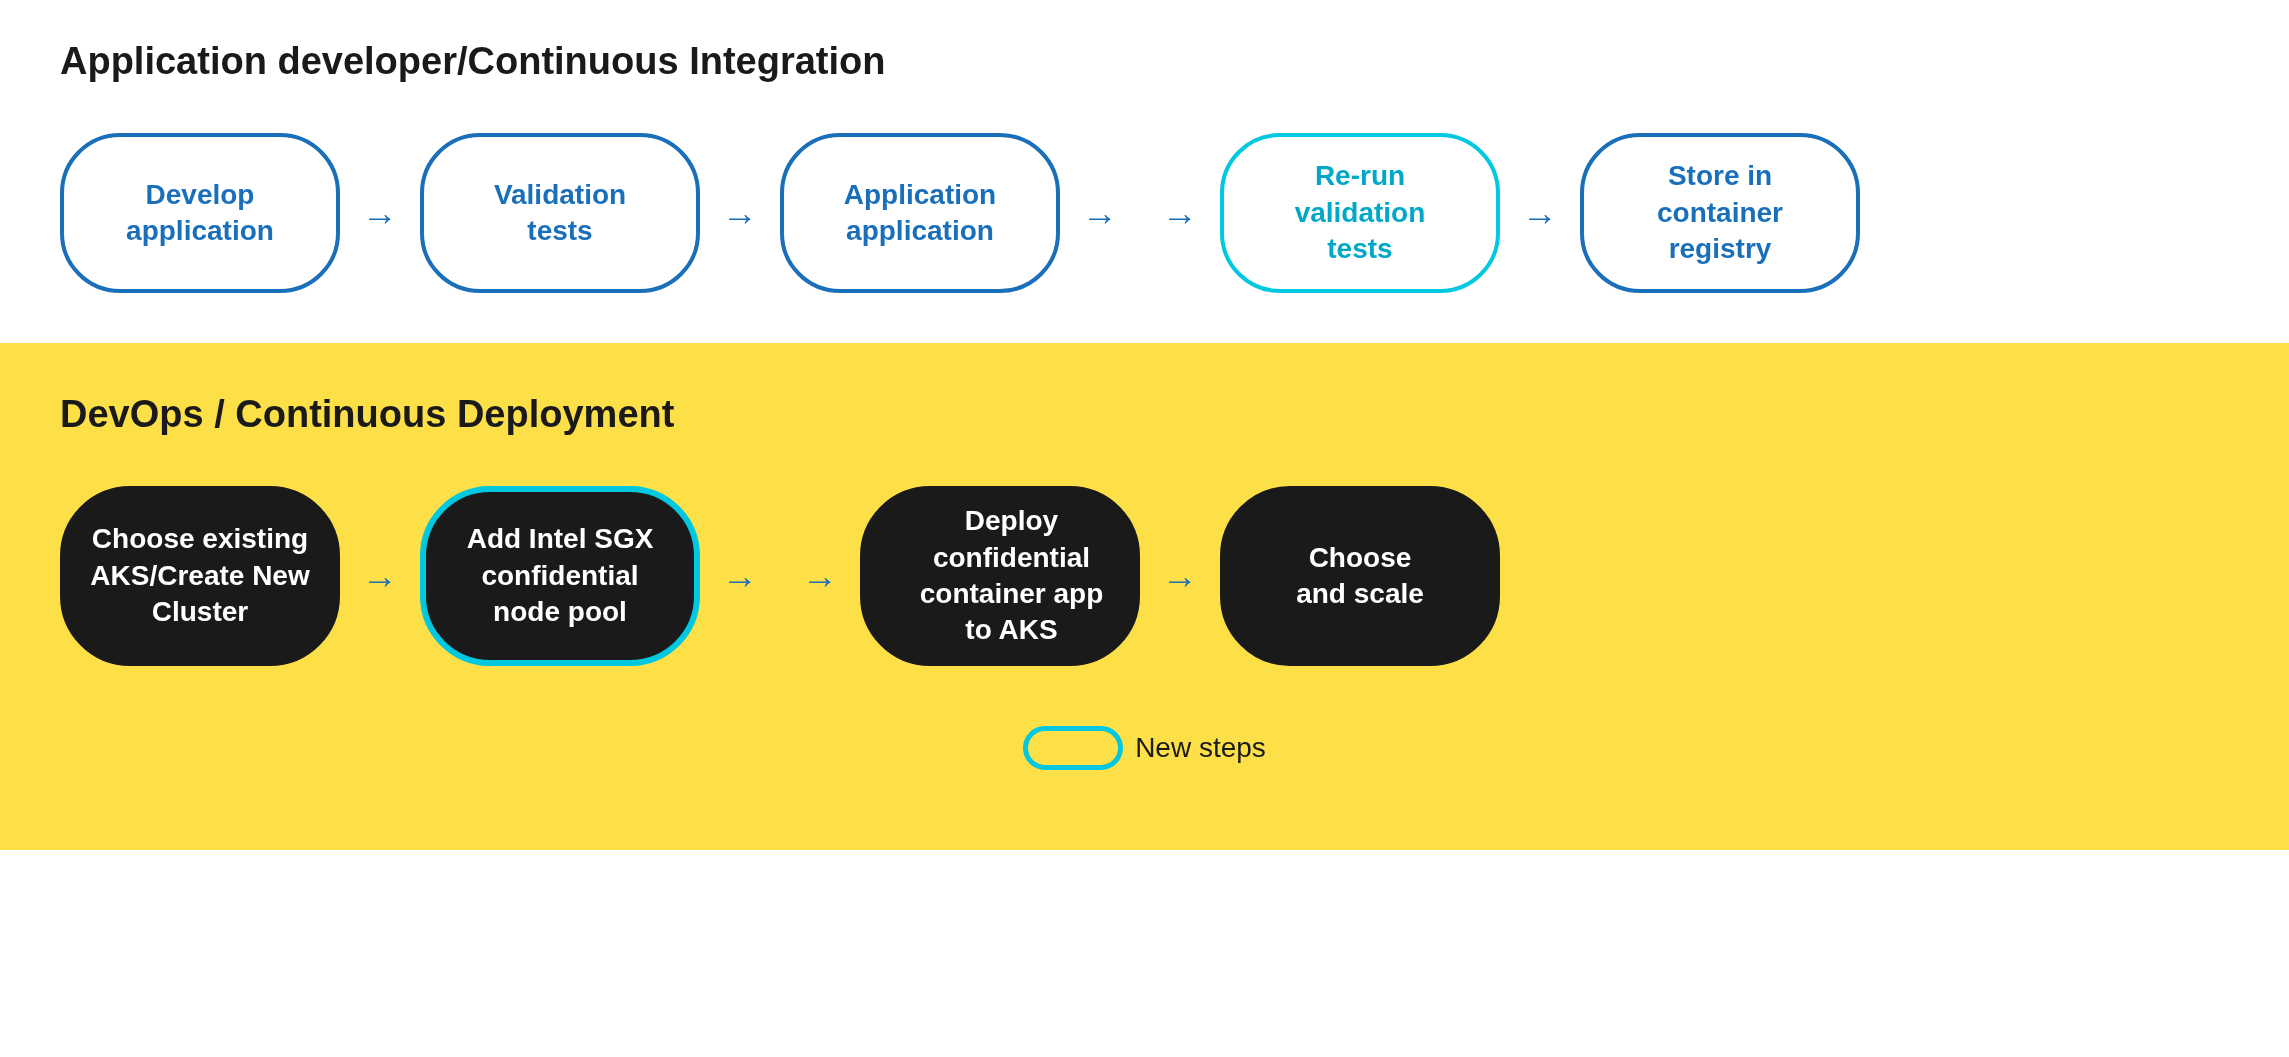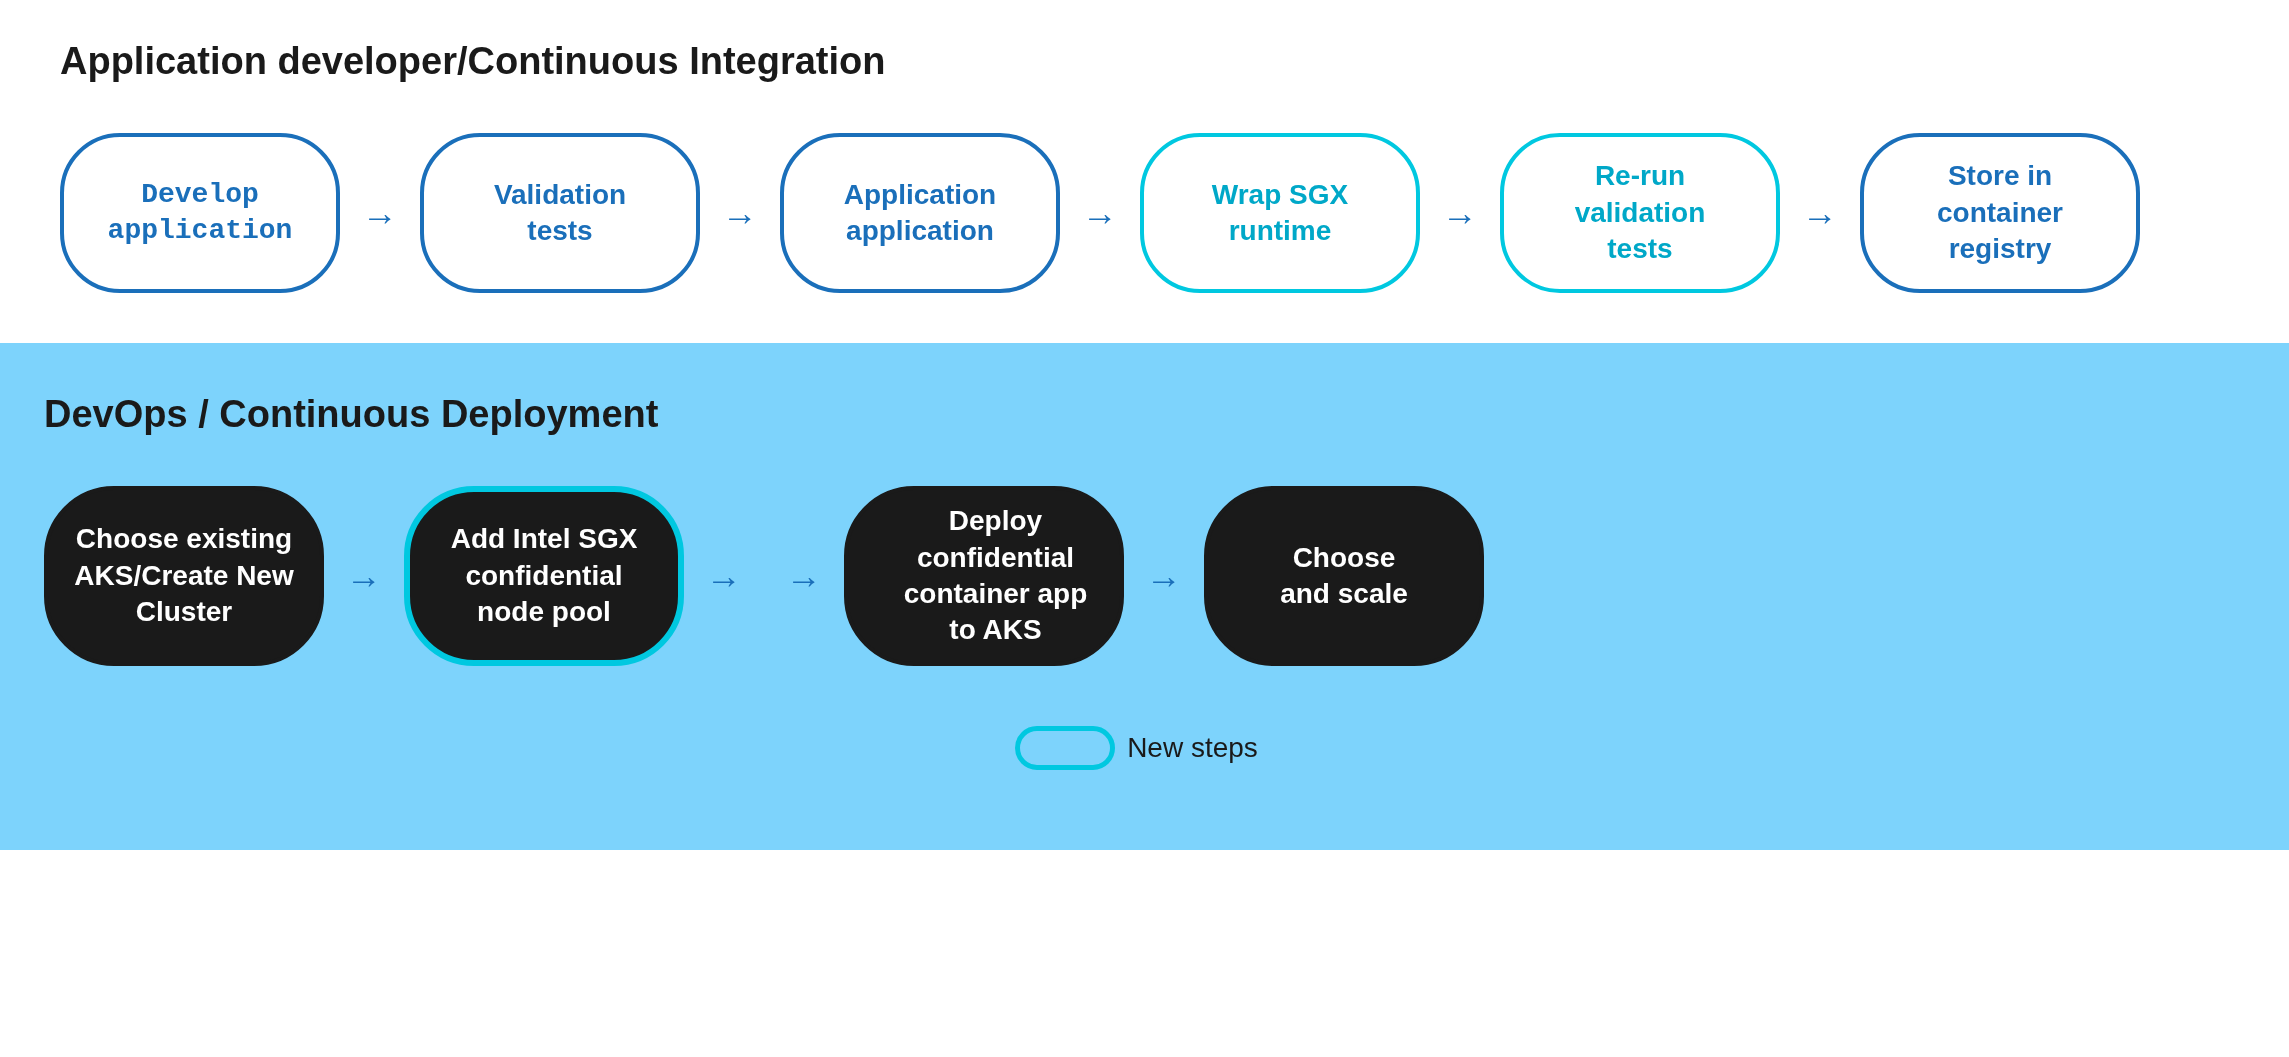--- a/index.html
+++ b/index.html
@@ -10,22 +10,22 @@
       width: 2289px;
       min-height: 1057px;
     }
 
     .top-section {
       background: #ffffff;
       padding: 40px 44px 50px 60px;
     }
 
     .bottom-section {
-      background: #7dd3fc;
-      padding: 50px 60px 80px 44px;
+      background: #fde047;
+      padding: 50px 60px 80px 60px;
     }
 
     .section-title {
       font-size: 38px;
       font-weight: 600;
       color: #1a1a1a;
       margin-bottom: 50px;
     }
 
     .flow-row {
@@ -121,44 +121,40 @@
   </style>
 </head>
 <body>
 
 <div class="top-section">
   <div class="section-title">Application developer/Continuous Integration</div>
 
   <div class="flow-row">
 
     <div class="node-top">
-      <span style="white-space:pre-line;font-family:Liberation Mono, monospace;">Develop
+      <span style="white-space:pre-line;">Develop
 application</span>
     </div>
 
     <div class="arrow">→</div>
 
     <div class="node-top">
       <span style="white-space:pre-line;">Validation
 tests</span>
     </div>
 
     <div class="arrow">→</div>
 
     <div class="node-top">
       <span style="white-space:pre-line;">Application
 application</span>
     </div>
 
     <div class="arrow">→</div>
 
-    <div class="node-top highlight">
-      <span style="white-space:pre-line;">Wrap SGX
-runtime</span>
-    </div>
 
     <div class="arrow">→</div>
 
     <div class="node-top highlight">
       <span style="white-space:pre-line;">Re-run
 validation
 tests</span>
     </div>
 
     <div class="arrow">→</div>

